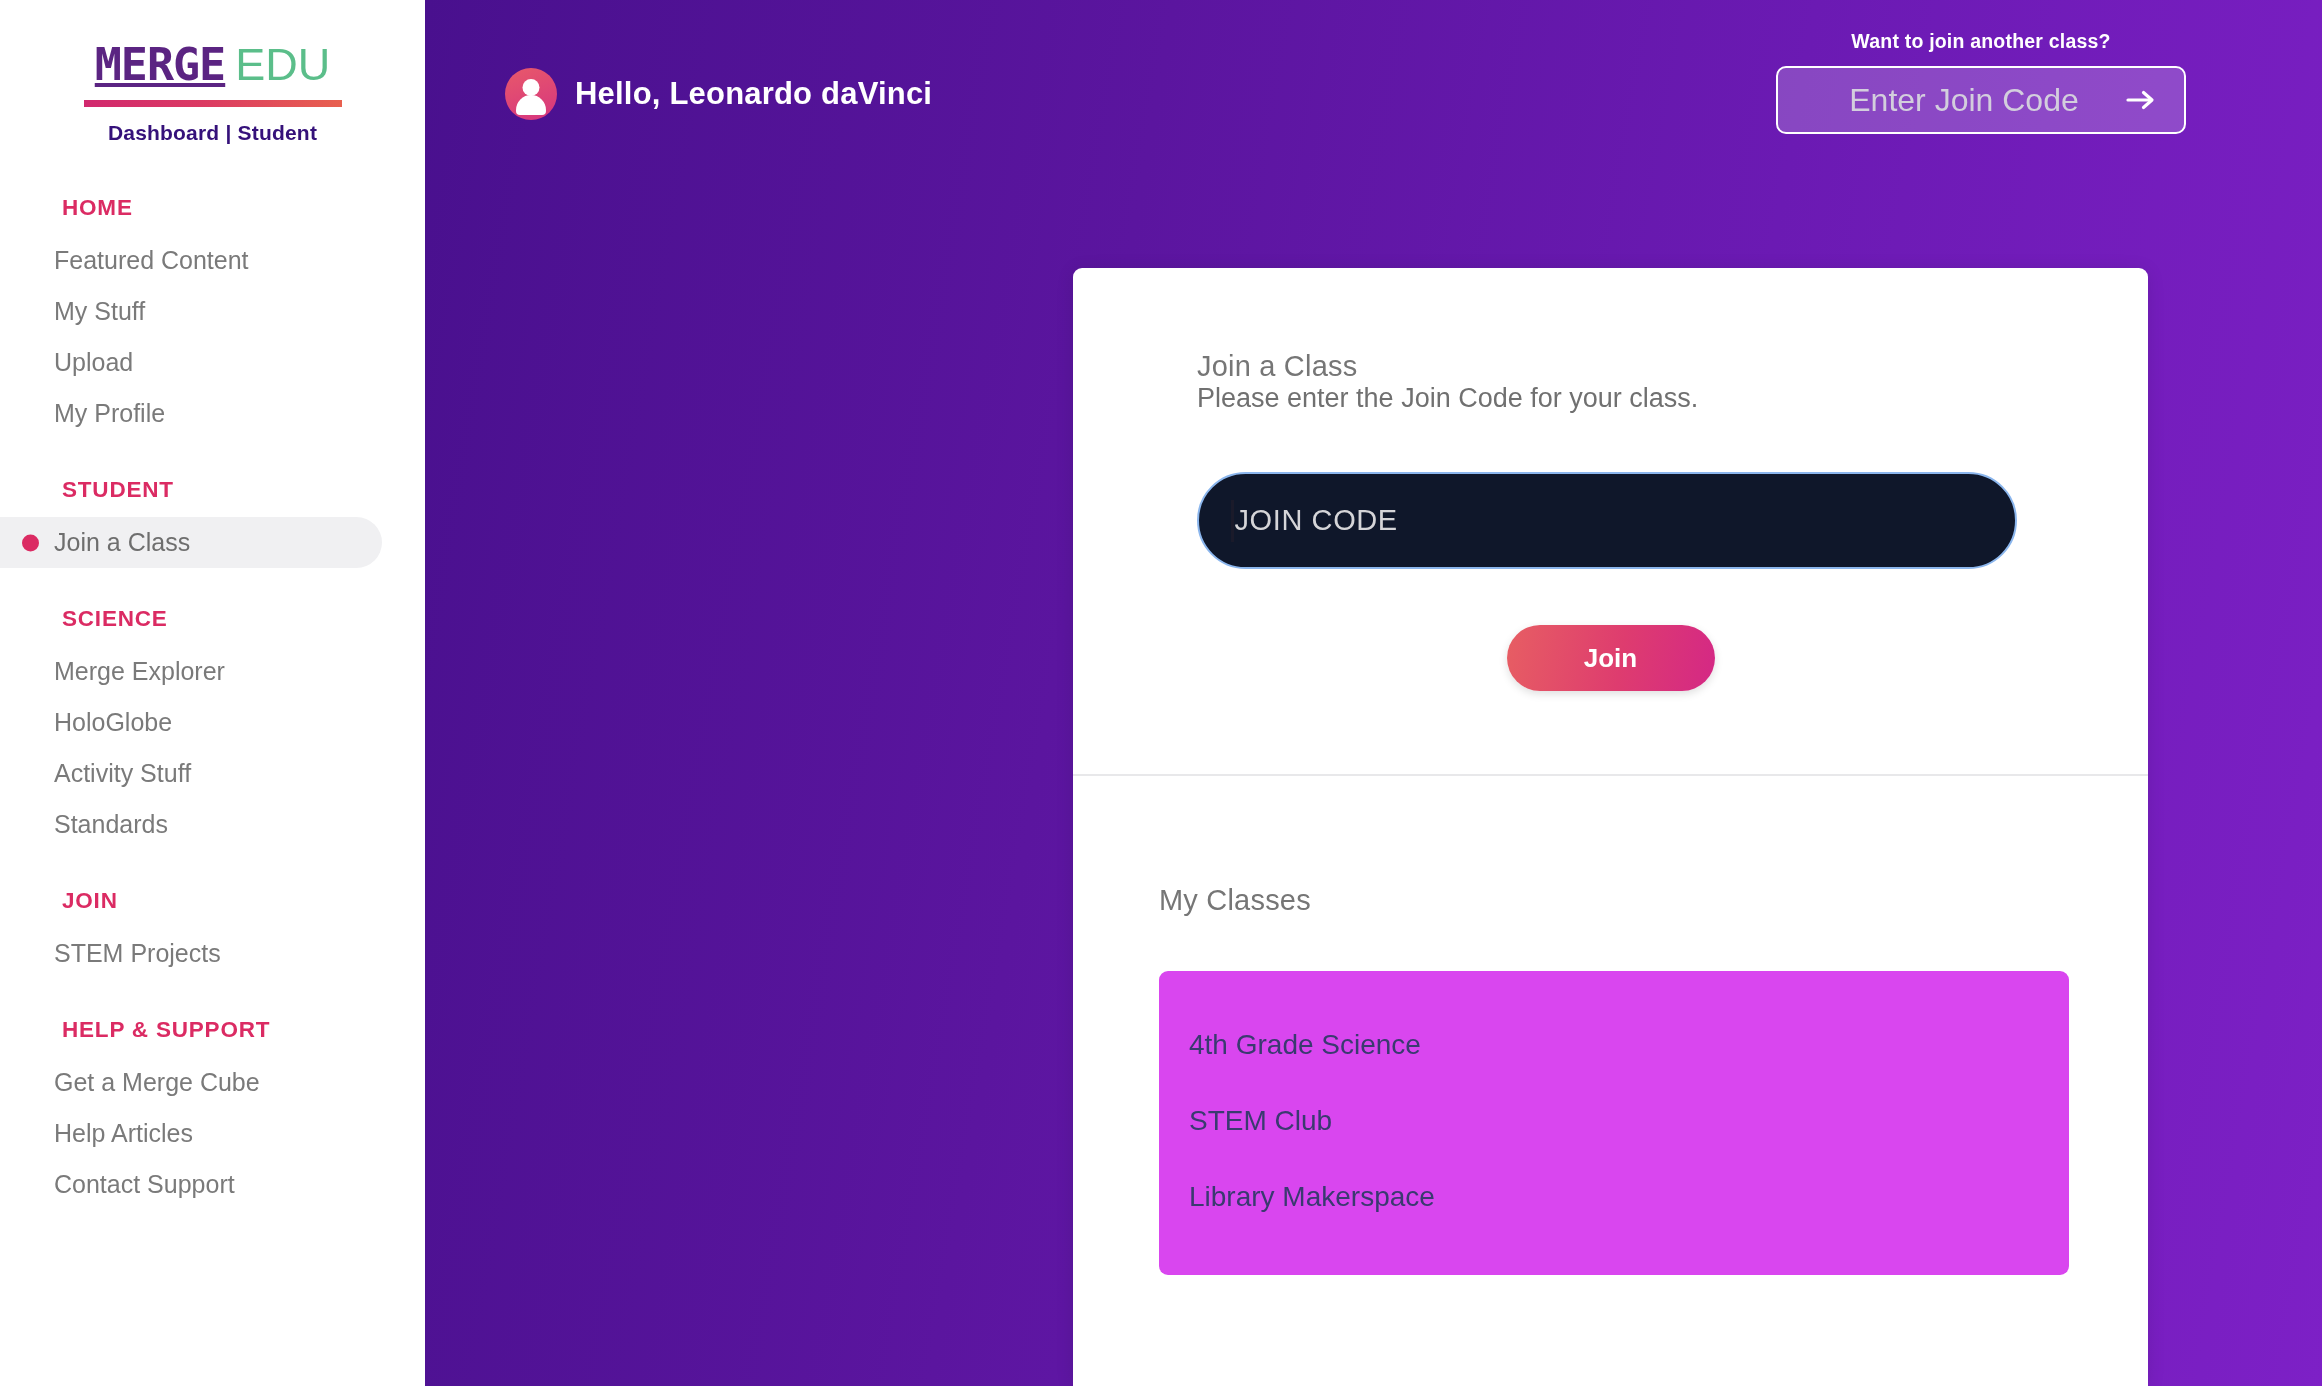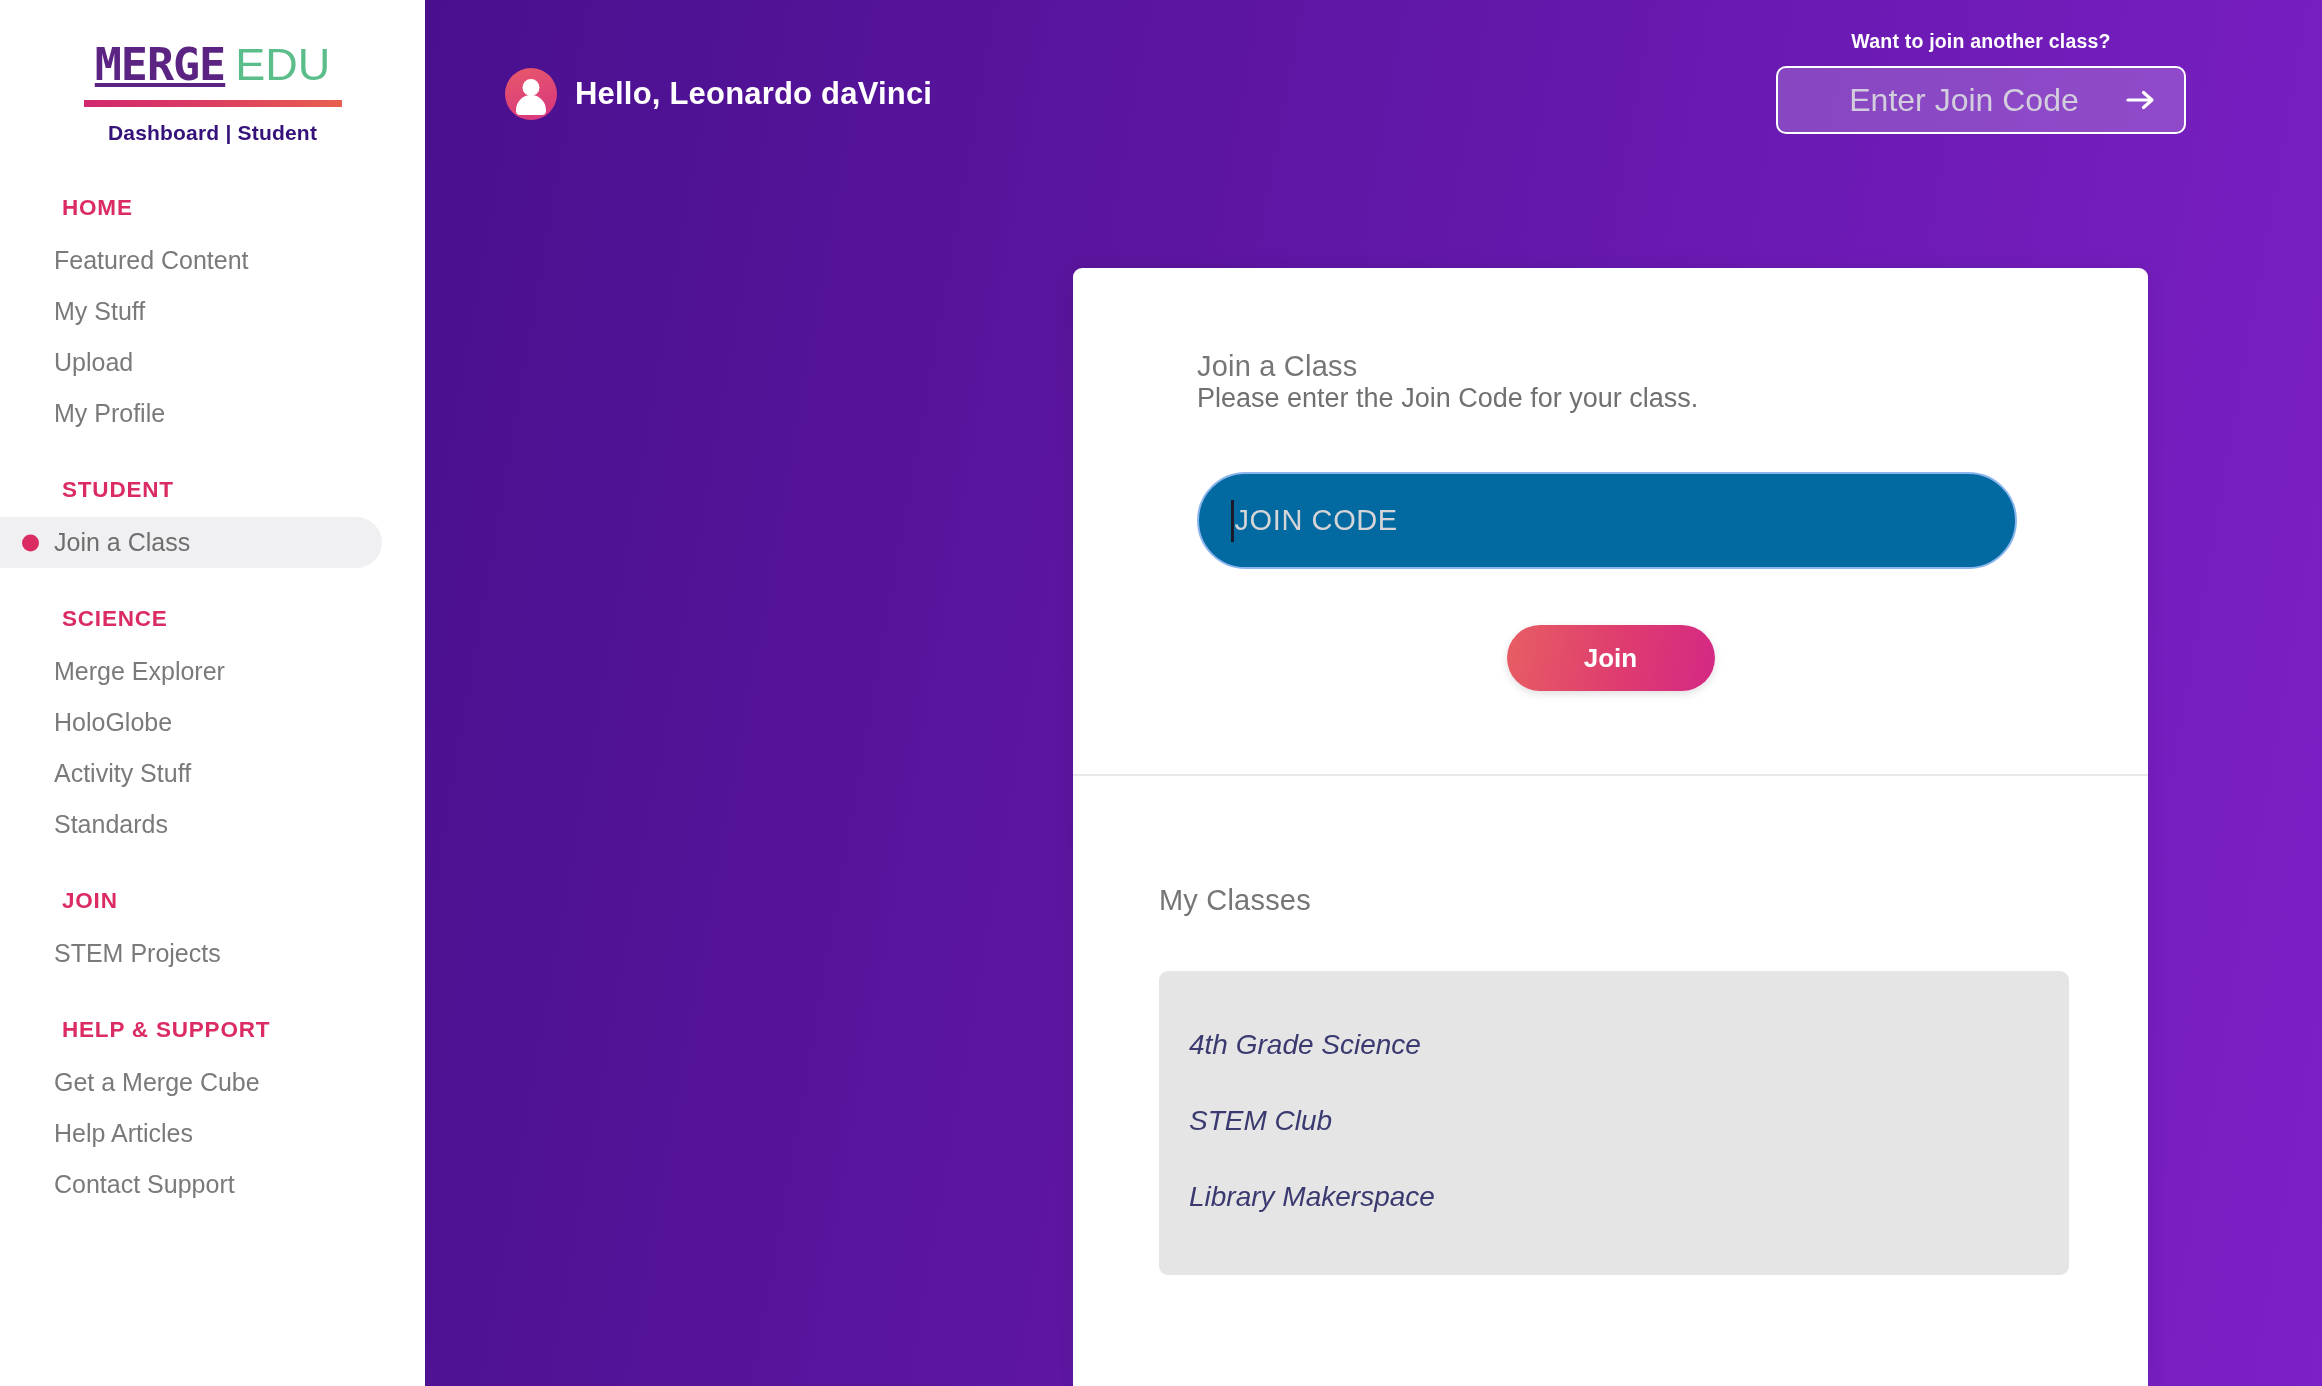--- a/index.html
+++ b/index.html
@@ -147,21 +147,21 @@
   .card-desc {
     font-size: 27px; color: #707070;
   }
   .code-input {
     margin-top: 58px;
     width: 820px; height: 97px;
     border: 2.5px solid #8BB6ED;
     border-radius: 49px;
     display: flex; align-items: center;
     padding: 0 32px;
-    background: #0369a1;
+    background: #0f172a;
     cursor: text;
     position: relative;
   }
   .caret {
     width: 2.5px; height: 42px; background: #1a1a2a;
     margin-right: 1px;
     animation: blink 1.1s step-end infinite;
   }
   @keyframes blink { 50% { opacity: 0; } }
   .code-ph { color: #D5D5D8; font-size: 29px; letter-spacing: 0.6px; }
@@ -179,25 +179,24 @@
   .card-divider {
     margin-top: 83px;
     height: 1.5px; background: #E8E8EA; width: 100%;
   }
   .card-section-bottom { padding: 108px 86px 0 86px; }
   .my-classes-title {
     font-size: 29px; color: #767676; letter-spacing: 0.2px;
   }
   .class-list {
     margin-top: 54px;
-    background: #e5e5e5;
+    background: #d946ef;
     border-radius: 9px;
     padding: 36px 0 40px 0;
     width: 910px;
-    font-style: italic;
   }
   .class-item {
     font-size: 28px; color: #3A3A70;
     padding: 22px 32px 22px 30px;
     cursor: pointer;
   }
 </style>
 </head>
 <body>
 

